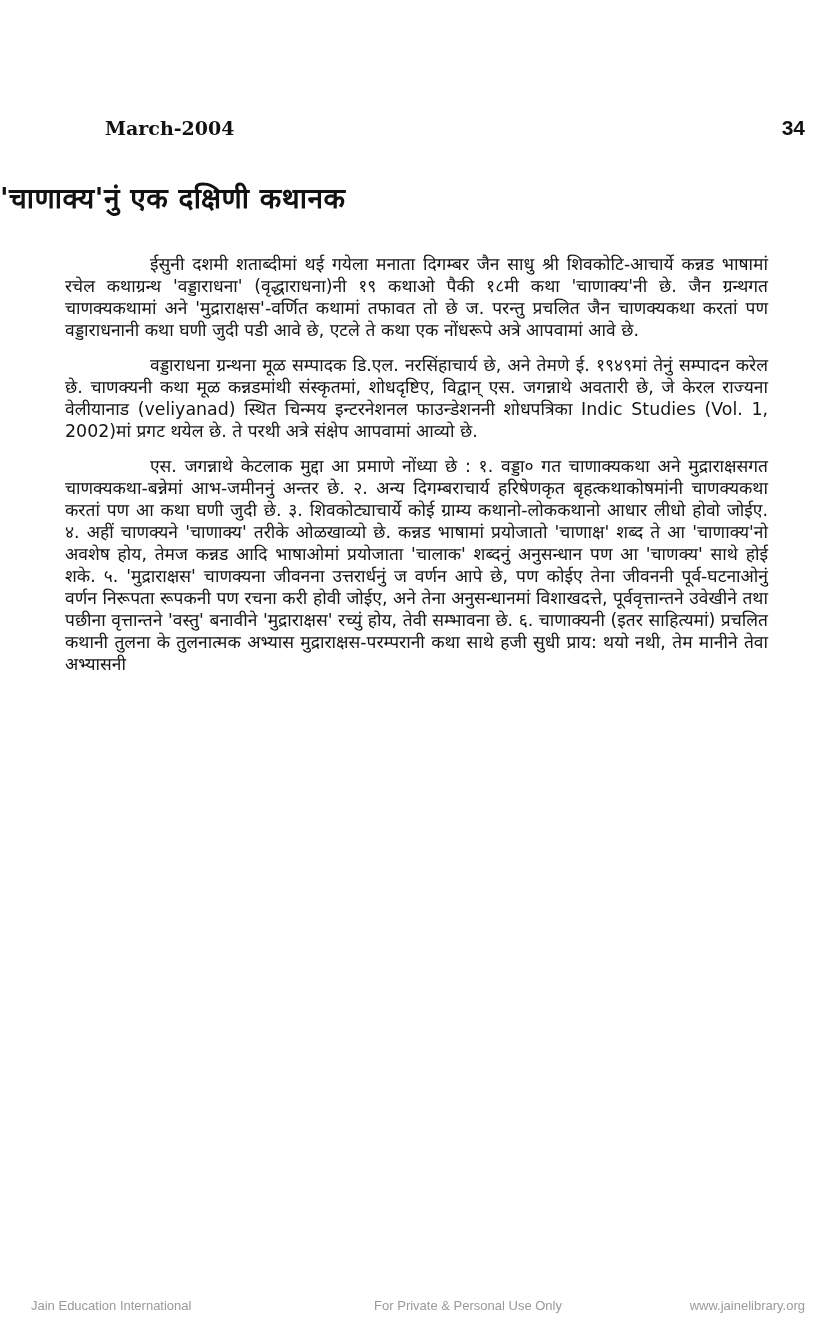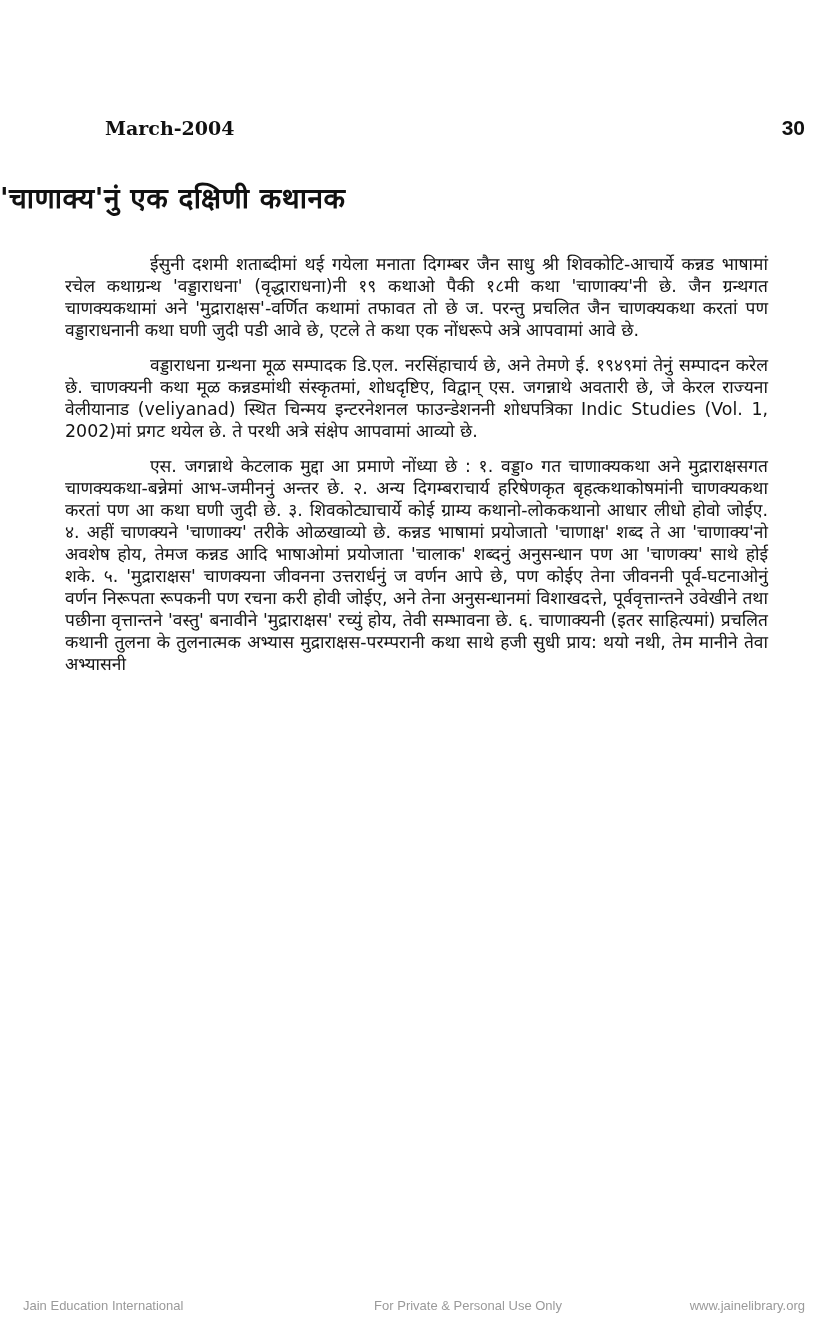--- a/index.html
+++ b/index.html
@@ -65,29 +65,29 @@
       position: absolute;
       top: 1298px;
       left: 23px;
       width: 782px;
       display: flex;
       justify-content: space-between;
       font-family: "Liberation Sans", sans-serif;
       font-size: 13px;
       color: #9a9a9a;
     }
-    .footer span { display: inline-block; }
+    .footer span { display: inline-block; margin-left: 8px; }
     .footer .center { margin-left: 63px; }
   </style>
 </head>
 <body>
 
 <div class="page-header">
   <span class="header-left">March-2004</span>
-  <span class="header-right">30</span>
+  <span class="header-right">34</span>
 </div>
 
 <div class="title">'चाणाक्य'नुं एक दक्षिणी कथानक</div>
 
 <div class="article">
   <p class="para">ईसुनी दशमी शताब्दीमां थई गयेला मनाता दिगम्बर जैन साधु श्री शिवकोटि-आचार्ये कन्नड भाषामां रचेल कथाग्रन्थ 'वड्डाराधना' (वृद्धाराधना)नी १९ कथाओ पैकी १८मी कथा 'चाणाक्य'नी छे. जैन ग्रन्थगत चाणक्यकथामां अने 'मुद्राराक्षस'-वर्णित कथामां तफावत तो छे ज. परन्तु प्रचलित जैन चाणक्यकथा करतां पण वड्डाराधनानी कथा घणी जुदी पडी आवे छे, एटले ते कथा एक नोंधरूपे अत्रे आपवामां आवे छे.</p>
   <p class="para">वड्डाराधना ग्रन्थना मूळ सम्पादक डि.एल. नरसिंहाचार्य छे, अने तेमणे ई. १९४९मां तेनुं सम्पादन करेल छे. चाणक्यनी कथा मूळ कन्नडमांथी संस्कृतमां, शोधदृष्टिए, विद्वान् एस. जगन्नाथे अवतारी छे, जे केरल राज्यना वेलीयानाड (veliyanad) स्थित चिन्मय इन्टरनेशनल फाउन्डेशननी शोधपत्रिका Indic Studies (Vol. 1, 2002)मां प्रगट थयेल छे. ते परथी अत्रे संक्षेप आपवामां आव्यो छे.</p>
   <p class="para">एस. जगन्नाथे केटलाक मुद्दा आ प्रमाणे नोंध्या छे : १. वड्डा० गत चाणाक्यकथा अने मुद्राराक्षसगत चाणक्यकथा-बन्नेमां आभ-जमीननुं अन्तर छे. २. अन्य दिगम्बराचार्य हरिषेणकृत बृहत्कथाकोषमांनी चाणक्यकथा करतां पण आ कथा घणी जुदी छे. ३. शिवकोट्याचार्ये कोई ग्राम्य कथानो-लोककथानो आधार लीधो होवो जोईए. ४. अहीं चाणक्यने 'चाणाक्य' तरीके ओळखाव्यो छे. कन्नड भाषामां प्रयोजातो 'चाणाक्ष' शब्द ते आ 'चाणाक्य'नो अवशेष होय, तेमज कन्नड आदि भाषाओमां प्रयोजाता 'चालाक' शब्दनुं अनुसन्धान पण आ 'चाणक्य' साथे होई शके. ५. 'मुद्राराक्षस' चाणक्यना जीवनना उत्तरार्धनुं ज वर्णन आपे छे, पण कोईए तेना जीवननी पूर्व-घटनाओनुं वर्णन निरूपता रूपकनी पण रचना करी होवी जोईए, अने तेना अनुसन्धानमां विशाखदत्ते, पूर्ववृत्तान्तने उवेखीने तथा पछीना वृत्तान्तने 'वस्तु' बनावीने 'मुद्राराक्षस' रच्युं होय, तेवी सम्भावना छे. ६. चाणाक्यनी (इतर साहित्यमां) प्रचलित कथानी तुलना के तुलनात्मक अभ्यास मुद्राराक्षस-परम्परानी कथा साथे हजी सुधी प्राय: थयो नथी, तेम मानीने तेवा अभ्यासनी</p>
 </div>
 

